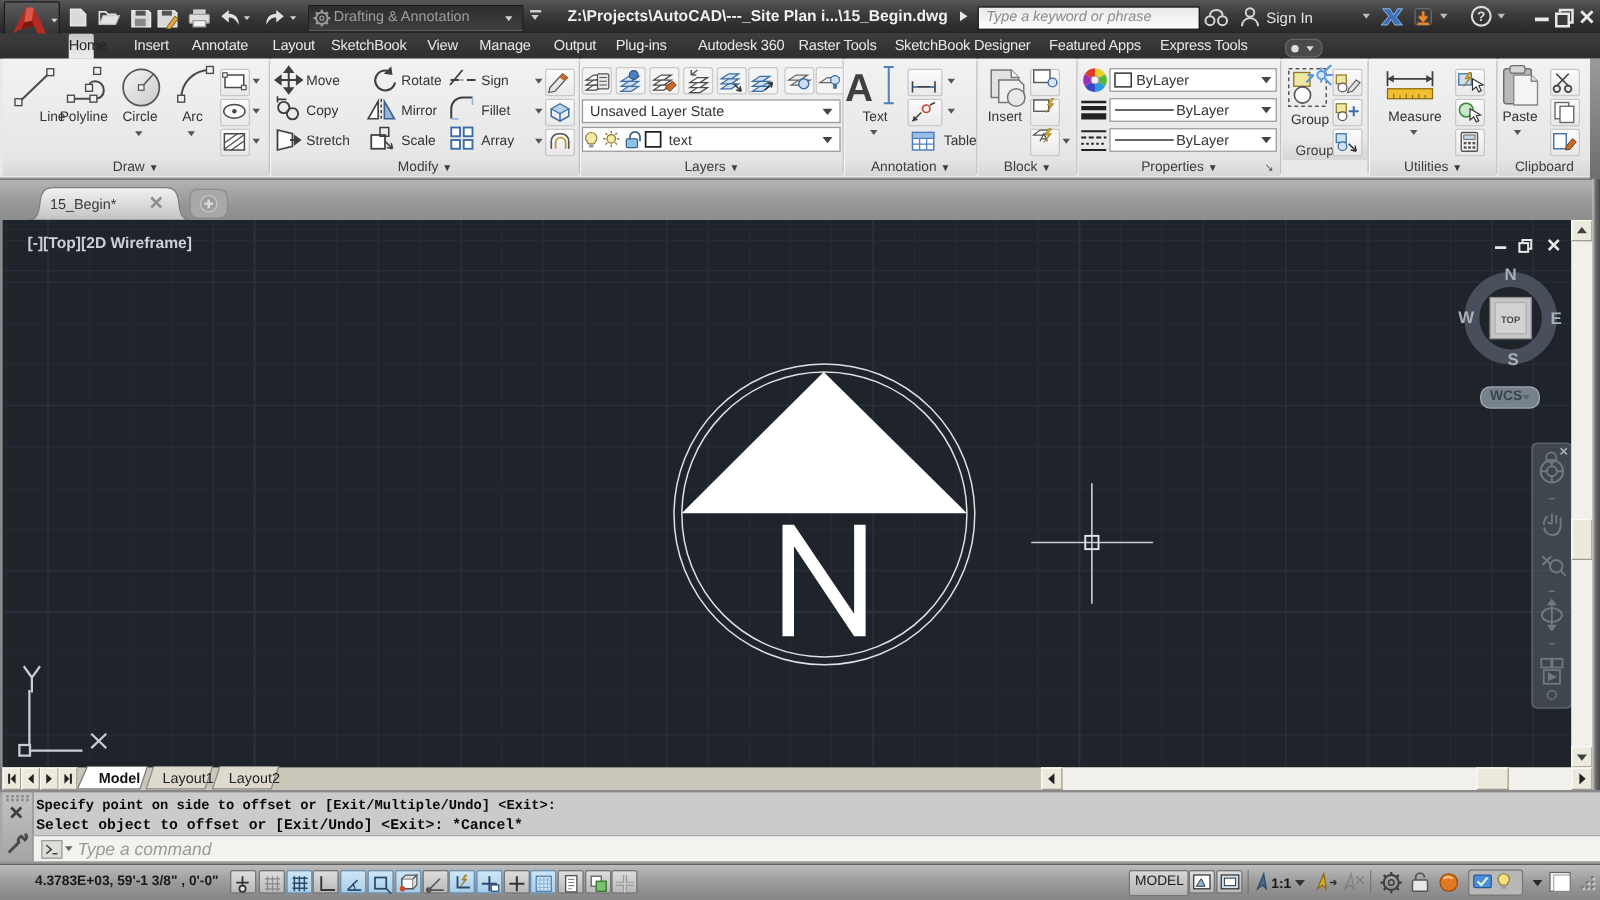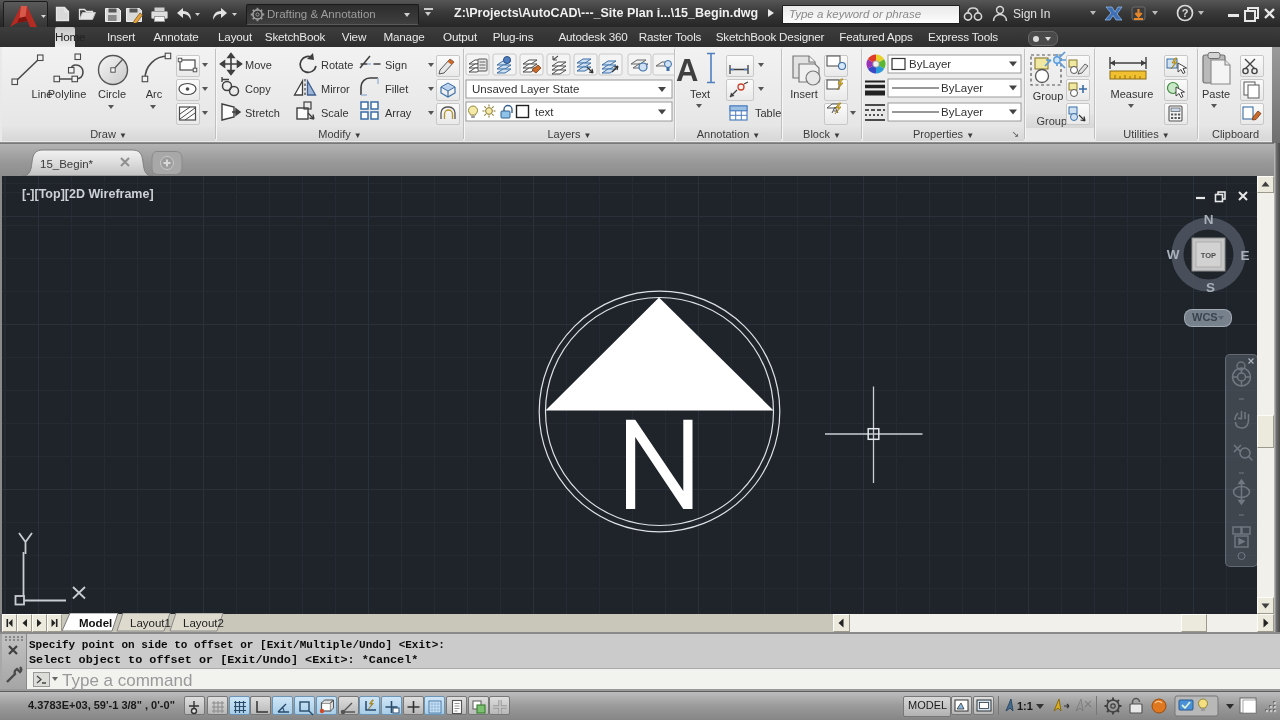--- a/index.html
+++ b/index.html
@@ -806,21 +806,21 @@
 <div class="ab" style="left:27px;top:634px;width:1253px;height:34px;background:#cbcbcb;"></div>
 <div class="tx" style="left:29px;top:639px;font-size:11px;font-weight:bold;color:#0a0a0a;font-family:'Liberation Mono',monospace;">Specify point on side to offset or [Exit/Multiple/Undo] &lt;Exit&gt;:</div>
 <div class="tx" style="left:29px;top:653px;font-size:11.8px;font-weight:bold;color:#0a0a0a;font-family:'Liberation Mono',monospace;">Select object to offset or [Exit/Undo] &lt;Exit&gt;: *Cancel*</div>
 <div class="ab" style="left:27px;top:668px;width:1253px;height:21px;background:#f2f2ef;border-top:1px solid #aaa;"></div>
 <div class="ab" style="left:33px;top:672px;width:15px;height:13px;background:#dcdcd8;border:1px solid #999;">
  <svg width="15" height="13">
       <path d="M3 3 l4 3.5 -4 3.5 M8 10 h4" stroke="#444" stroke-width="1.3" fill="none"></path>
     </svg>
 </div>
 <div class="dropv" style="left:52px;top:677px;border-top-color:#666;"></div>
-<div class="tx" style="left:62px;top:671px;font-size:17px;color:#9a9a9a;">Type a command</div>
+<div class="tx" style="left:62px;top:671px;font-size:14px;font-style:italic;color:#9a9a9a;">Type a command</div>
 <div class="ab" style="left:0;top:689px;width:1280px;height:2px;background:#9a9a9a;"></div>
 
 <div class="ab" id="statusbar"></div>
 <div class="tx" style="left:28px;top:699px;font-size:11px;font-weight:bold;color:#1a1a1a;">4.3783E+03,  59'-1 3/8" , 0'-0"</div>
 <div class="stbtn" style="left:184px;"></div>
 <div class="stbtn" style="left:207px;"></div>
 <div class="stbtn on" style="left:229px;"></div>
 <div class="stbtn" style="left:250px;"></div>
 <div class="stbtn on" style="left:272px;"></div>
 <div class="stbtn on" style="left:294px;"></div>

